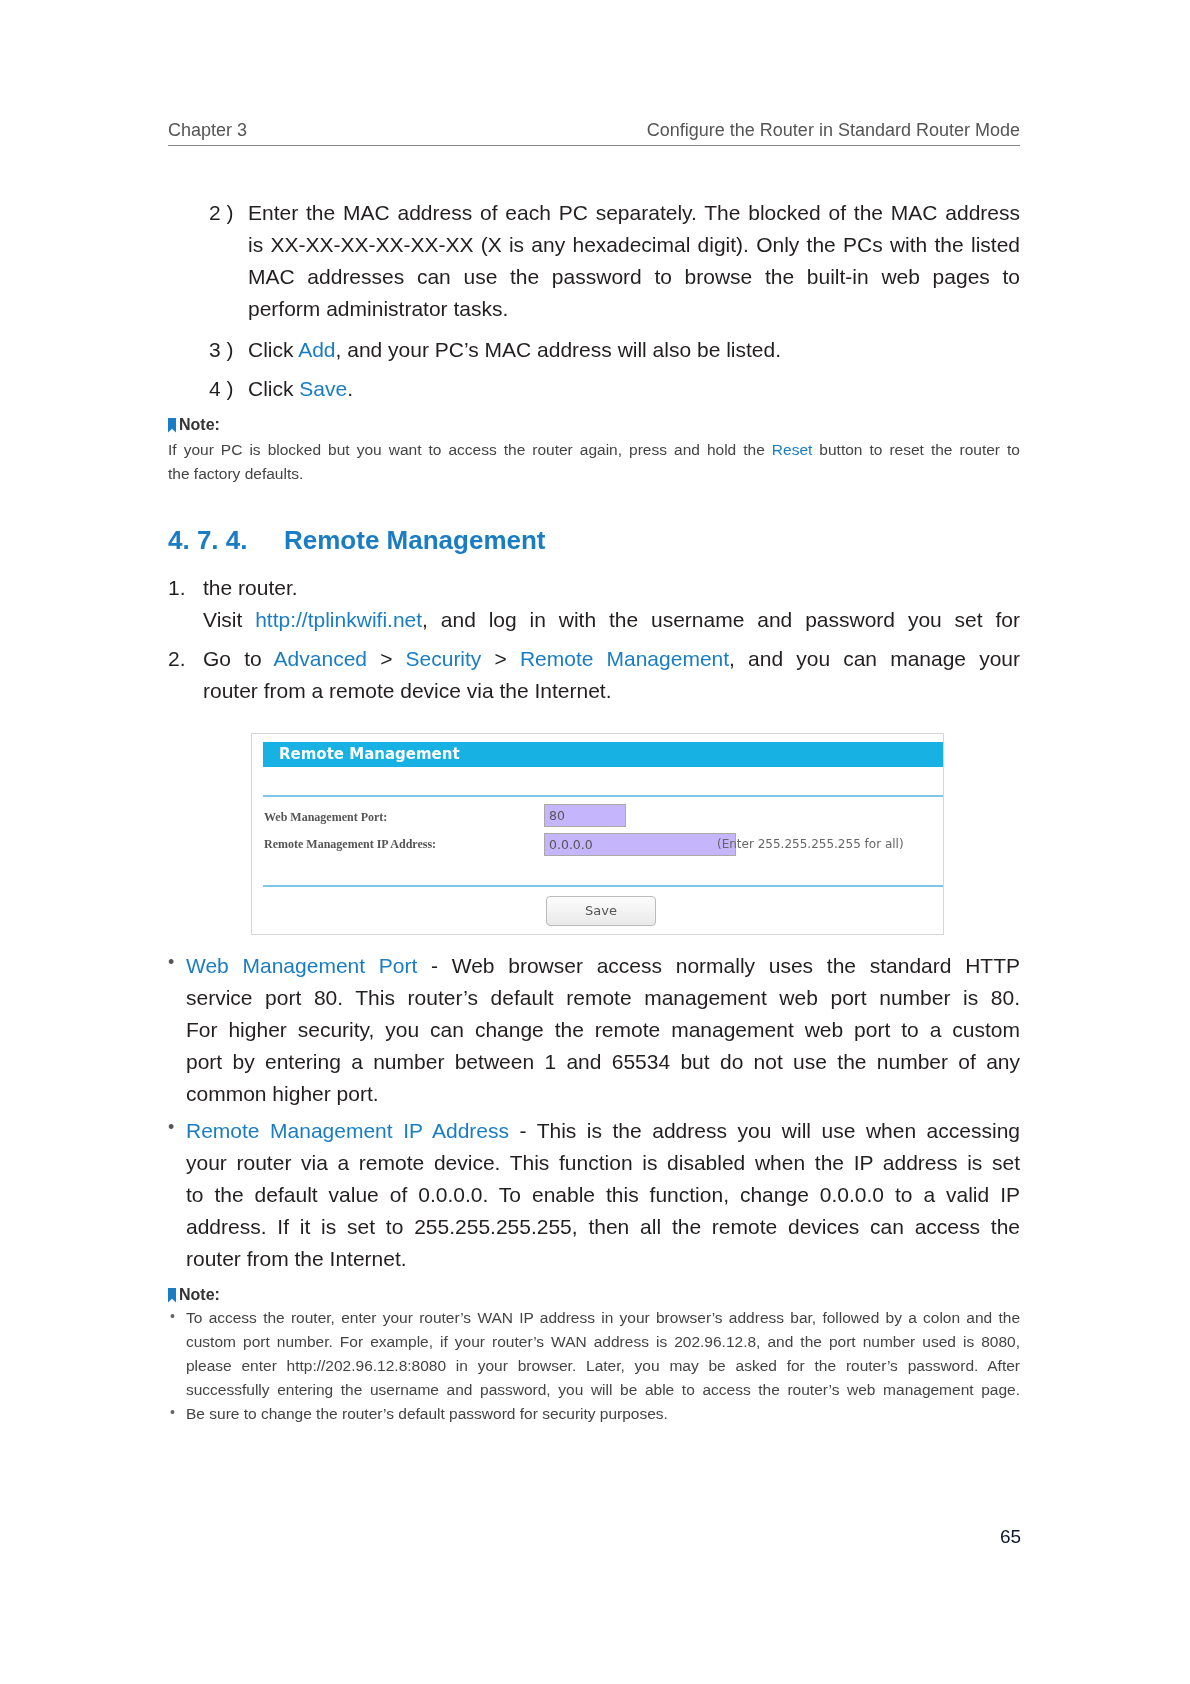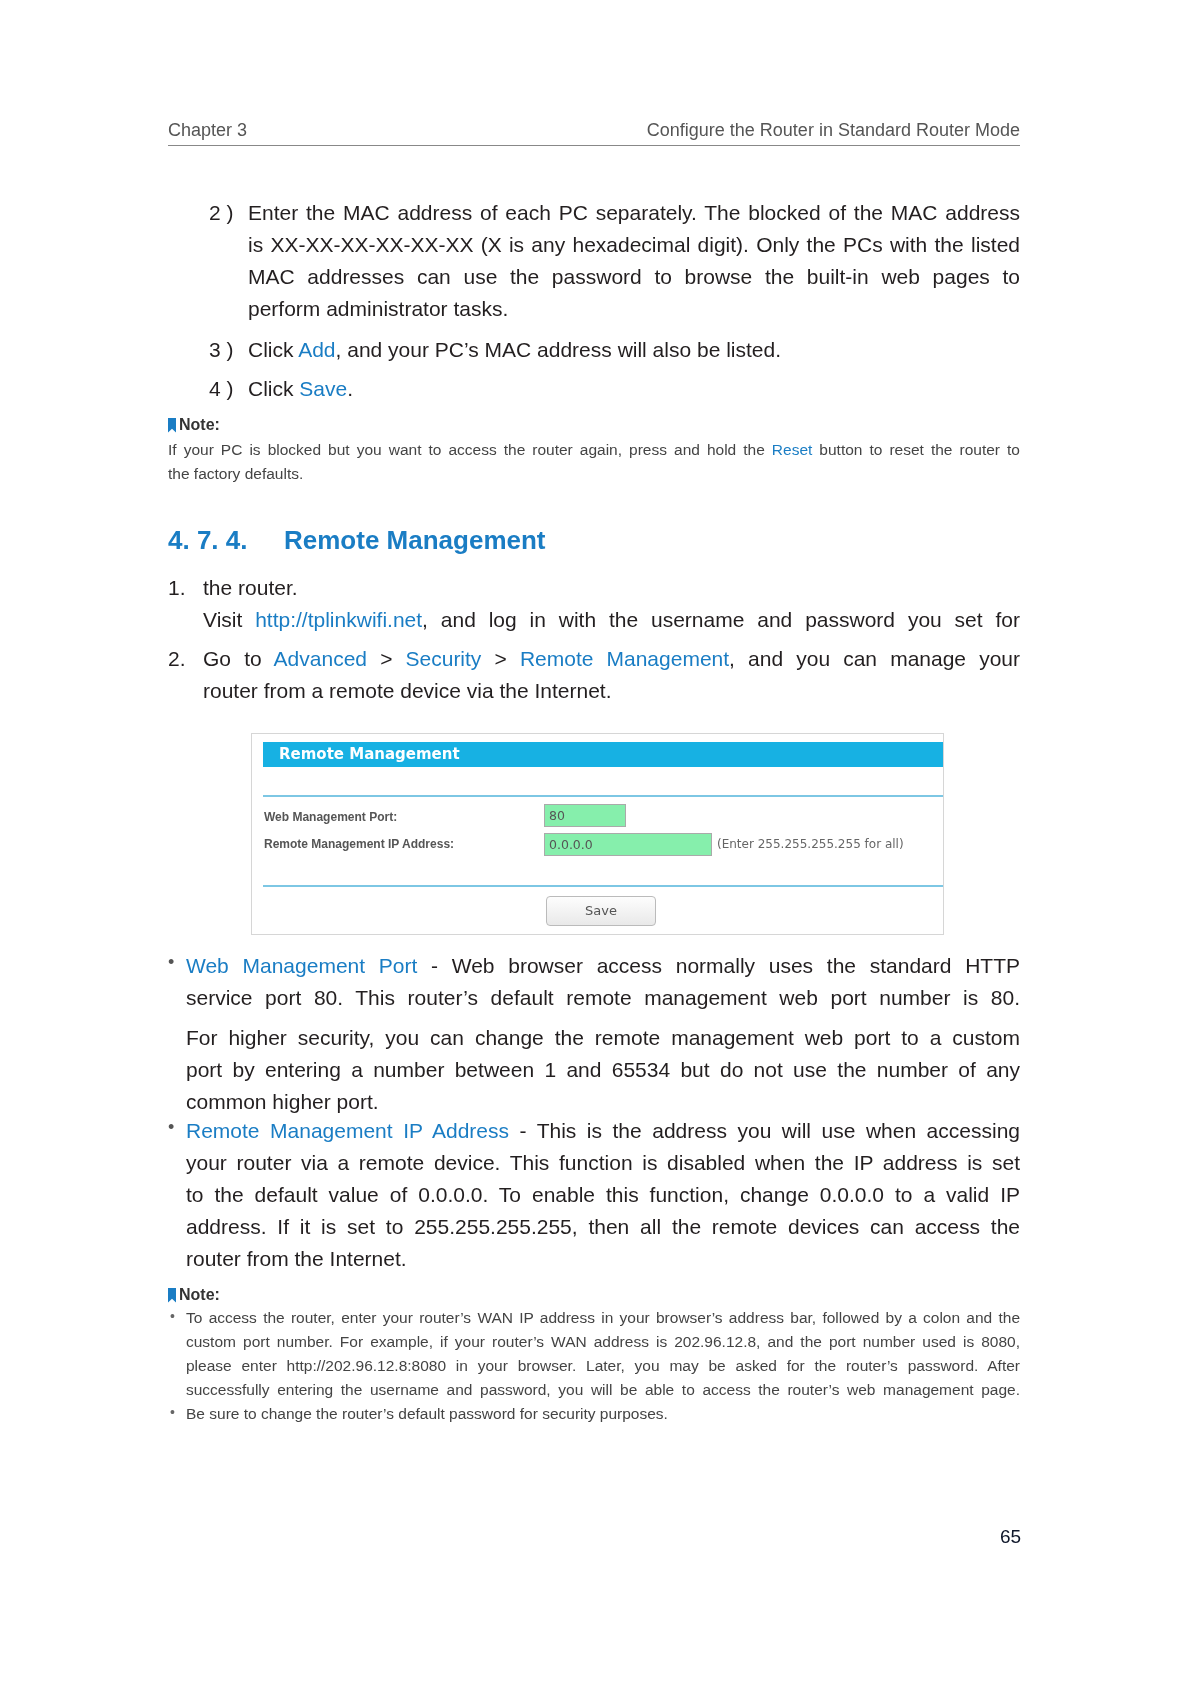--- a/index.html
+++ b/index.html
@@ -20,22 +20,22 @@
   .note-head { font-size: 16px; font-weight: bold; color: #333; display: flex; align-items: center; gap: 3px; }
   .bookmark { width: 8px; height: 15px; background: #1a7dc4; clip-path: polygon(0 0,100% 0,100% 100%,50% 75%,0 100%); display: inline-block; }
   .note-text { font-size: 15.5px; line-height: 24px; color: #444; text-align: justify; }
 
   .heading { font-size: 26px; font-weight: bold; color: #1a7dc4; }
 
   
   .shot { left: 251px; top: 733px; width: 693px; height: 202px; border: 1px solid #d6d6d6; background: #fff; }
   .shot-bar { position: absolute; left: 11px; top: 8px; right: 0; height: 25px; background: #17b1e3; color: #fff; font-family: "DejaVu Sans", sans-serif; font-weight: bold; font-size: 15px; line-height: 25px; padding-left: 16px; }
   .shot-line { position: absolute; left: 11px; right: 0; height: 2px; background: #7dc7e4; }
-  .shot-label { position: absolute; left: 12px; font-family: Liberation Sans, sans-serif; font-weight: bold; font-size: 12px; color: #555; }
-  .shot-input { position: absolute; height: 23px; border: 1px solid #aaa; background: #86efac; font-family: "DejaVu Sans", sans-serif; font-size: 12.5px; color: #555; padding: 3px 4px; }
+  .shot-label { position: absolute; left: 12px; font-family: Liberation Serif, serif; font-weight: bold; font-size: 12px; color: #555; }
+  .shot-input { position: absolute; height: 23px; border: 1px solid #aaa; background: #c4b5fd; font-family: "DejaVu Sans", sans-serif; font-size: 12.5px; color: #555; padding: 3px 4px; }
   .shot-hint { position: absolute; font-family: "DejaVu Sans", sans-serif; font-size: 12px; color: #666; }
   .shot-btn { position: absolute; left: 294px; top: 162px; width: 110px; height: 30px; border: 1px solid #bbb; border-radius: 4px; background: linear-gradient(#fdfdfd,#e9e9e9); font-family: "DejaVu Sans", sans-serif; font-size: 13px; color: #555; text-align: center; line-height: 28px; }
 
   .bullet-dot { font-size: 18px; color: #555; }
   .note-bullet { font-size: 14px; color: #666; }
 
   .page-num { left: 1000px; top: 1526px; font-size: 19px; color: #0f172a; }
 </style>
 </head>
 <body>
@@ -85,31 +85,31 @@
   <div style="text-align-last:justify; word-spacing:4px;"><span>Go to </span><span class="blue">Advanced</span><span> &gt; </span><span class="blue">Security</span><span> &gt; </span><span class="blue">Remote Management</span><span>, and you can manage your</span></div>
   <div>router from a remote device via the Internet.</div>
 </div>
 
 <div class="abs shot">
   <div class="shot-bar">Remote Management</div>
   <div class="shot-line" style="top:61px;"></div>
   <div class="shot-label" style="top:76px;">Web Management Port:</div>
   <div class="shot-input" style="left:292px; top:70px; width:82px;">80</div>
   <div class="shot-label" style="top:103px;">Remote Management IP Address:</div>
-  <div class="shot-input" style="left:292px; top:99px; width:168px;">0.0.0.0</div>
+  <div class="shot-input" style="left:292px; top:99px; width:192px;">0.0.0.0</div>
   <div class="shot-hint" style="left:465px; top:103px;">(Enter 255.255.255.255 for all)</div>
   <div class="shot-line" style="top:151px;"></div>
   <div class="shot-btn">Save</div>
 </div>
 
 <div class="abs bullet-dot" style="left:168px; top:952px;">•</div>
 <div class="abs para" style="left:186px; top:950px; width:834px;">
   <div style="text-align-last:justify; word-spacing:5px;"><span class="blue">Web Management Port</span><span> - Web browser access normally uses the standard HTTP</span></div>
   <div style="text-align-last:justify;">service port 80. This router’s default remote management web port number is 80.</div>
-  <div style="text-align-last:justify;margin-top:8px;">For higher security, you can change the remote management web port to a custom</div>
+  <div style="text-align-last:justify;">For higher security, you can change the remote management web port to a custom</div>
   <div style="text-align-last:justify;">port by entering a number between 1 and 65534 but do not use the number of any</div>
   <div>common higher port.</div>
 </div>
 
 <div class="abs bullet-dot" style="left:168px; top:1117px;">•</div>
 <div class="abs para" style="left:186px; top:1115px; width:834px;">
   <div style="text-align-last:justify;"><span class="blue">Remote Management IP Address</span><span> - This is the address you will use when accessing</span></div>
   <div style="text-align-last:justify;">your router via a remote device. This function is disabled when the IP address is set</div>
   <div style="text-align-last:justify;">to the default value of 0.0.0.0. To enable this function, change 0.0.0.0 to a valid IP</div>
   <div style="text-align-last:justify;">address. If it is set to 255.255.255.255, then all the remote devices can access the</div>

